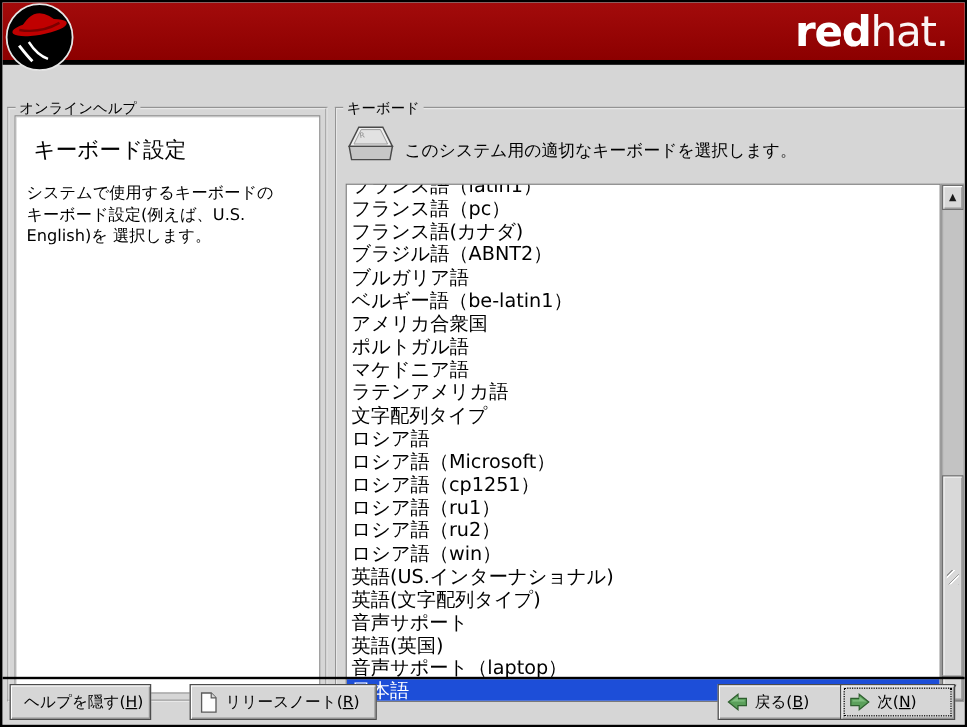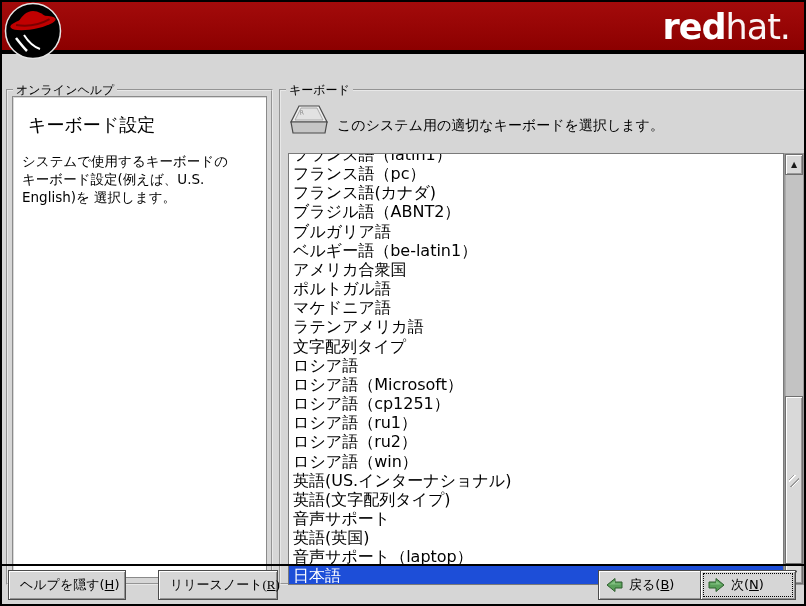--- a/index.html
+++ b/index.html
@@ -86,21 +86,21 @@
   .btn {
     position:absolute; top:568px; height:30px;
     background:#d6d6d6; border:1px solid #4c4c4c;
     box-shadow:inset 1px 1px 0 #fff, inset -1px -1px 0 #929292;
     display:flex; align-items:center; justify-content:flex-start; gap:5px;
     font-size:13px; color:#000; font-family:inherit; cursor:pointer;
     padding:0 6px; white-space:nowrap;
   }
   .btn u { text-decoration:underline; }
   #btn-hide-help { left:6px; width:118px; }
-  #btn-release-notes { left:156px; width:120px;font-family:Liberation Serif, serif; }
+  #btn-release-notes { left:156px; width:156px; }
   #btn-back { left:596px; width:108px; }
   #btn-next { left:698px; width:96px; outline:1px dotted #000; outline-offset:-4px; }
 </style>
 </head>
 <body>
 
 <div id="window">
 
   <div id="banner">
     <div id="brand"><span class="b">red</span><span class="r">hat.</span></div>

